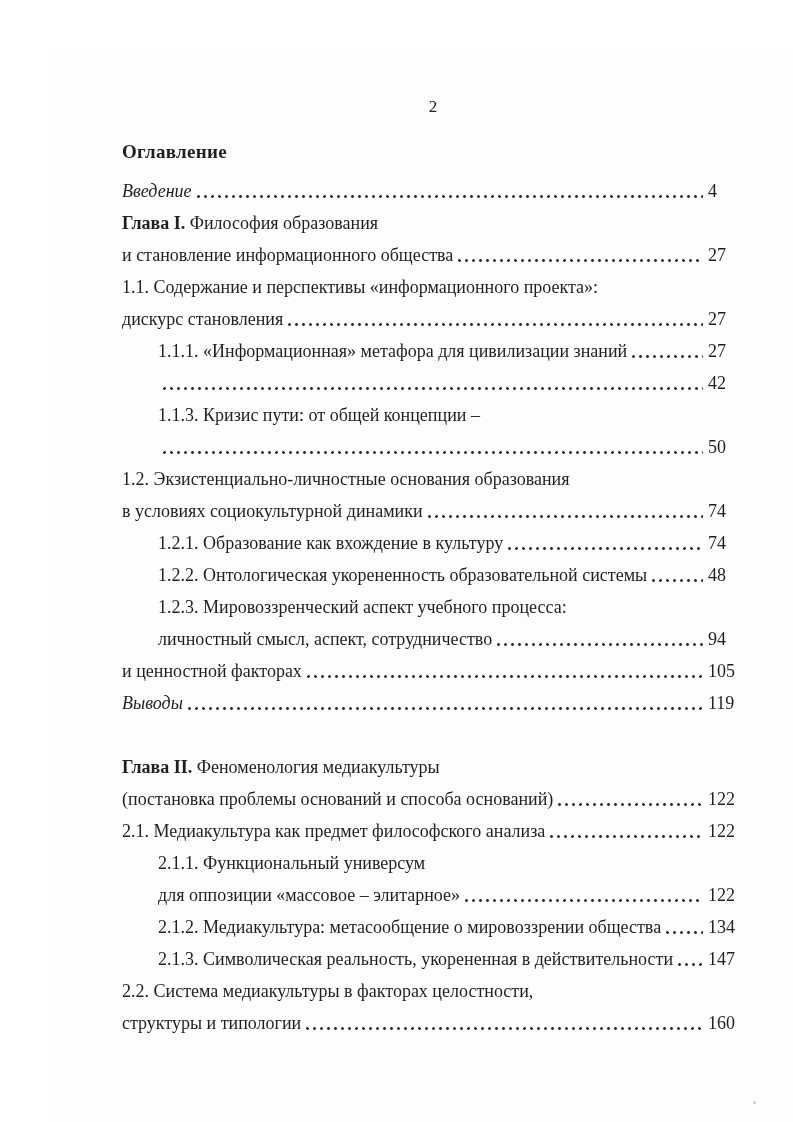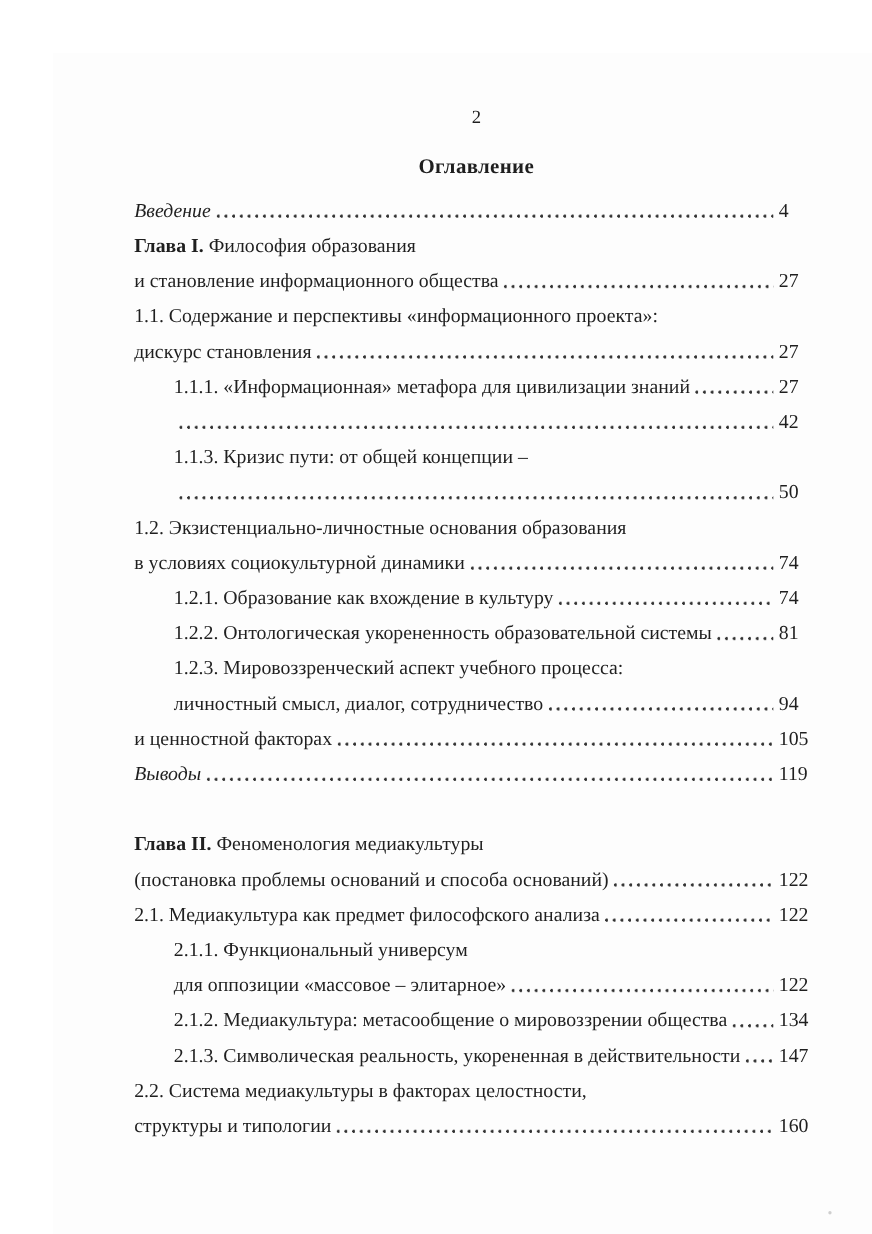--- a/index.html
+++ b/index.html
@@ -23,21 +23,21 @@
   }
   .page-number-top {
     position: absolute;
     top: 91px; left: 122px; width: 622px;
     text-align: center;
     font-size: 17px; line-height: 32px;
   }
   .toc-title {
     position: absolute;
     top: 136px; left: 122px; width: 622px;
-    text-align: center;
+    text-align: left;
     font-size: 19px; font-weight: bold;
     line-height: 32px;
     margin: 0;
     letter-spacing: 0.3px;
   }
   .entries {
     position: absolute;
     top: 175px; left: 122px; width: 622px;
   }
   .row {
@@ -135,27 +135,27 @@
         <span class="pg">74</span>
       </div>
       <div class="row indent">
         <span class="txt">1.2.1. Образование как вхождение в культуру</span>
         <span class="leader"></span>
         <span class="pg">74</span>
       </div>
       <div class="row indent">
         <span class="txt">1.2.2. Онтологическая укорененность образовательной системы</span>
         <span class="leader"></span>
-        <span class="pg">81</span>
+        <span class="pg">48</span>
       </div>
       <div class="row indent">
         <span class="txt">1.2.3. Мировоззренческий аспект учебного процесса:</span>
       </div>
       <div class="row indent">
-        <span class="txt">личностный смысл, диалог, сотрудничество</span>
+        <span class="txt">личностный смысл, аспект, сотрудничество</span>
         <span class="leader"></span>
         <span class="pg">94</span>
       </div>
       <div class="row">
         <span class="txt">и ценностной факторах</span>
         <span class="leader"></span>
         <span class="pg">105</span>
       </div>
       <div class="row">
         <span class="txt it">Выводы</span>

